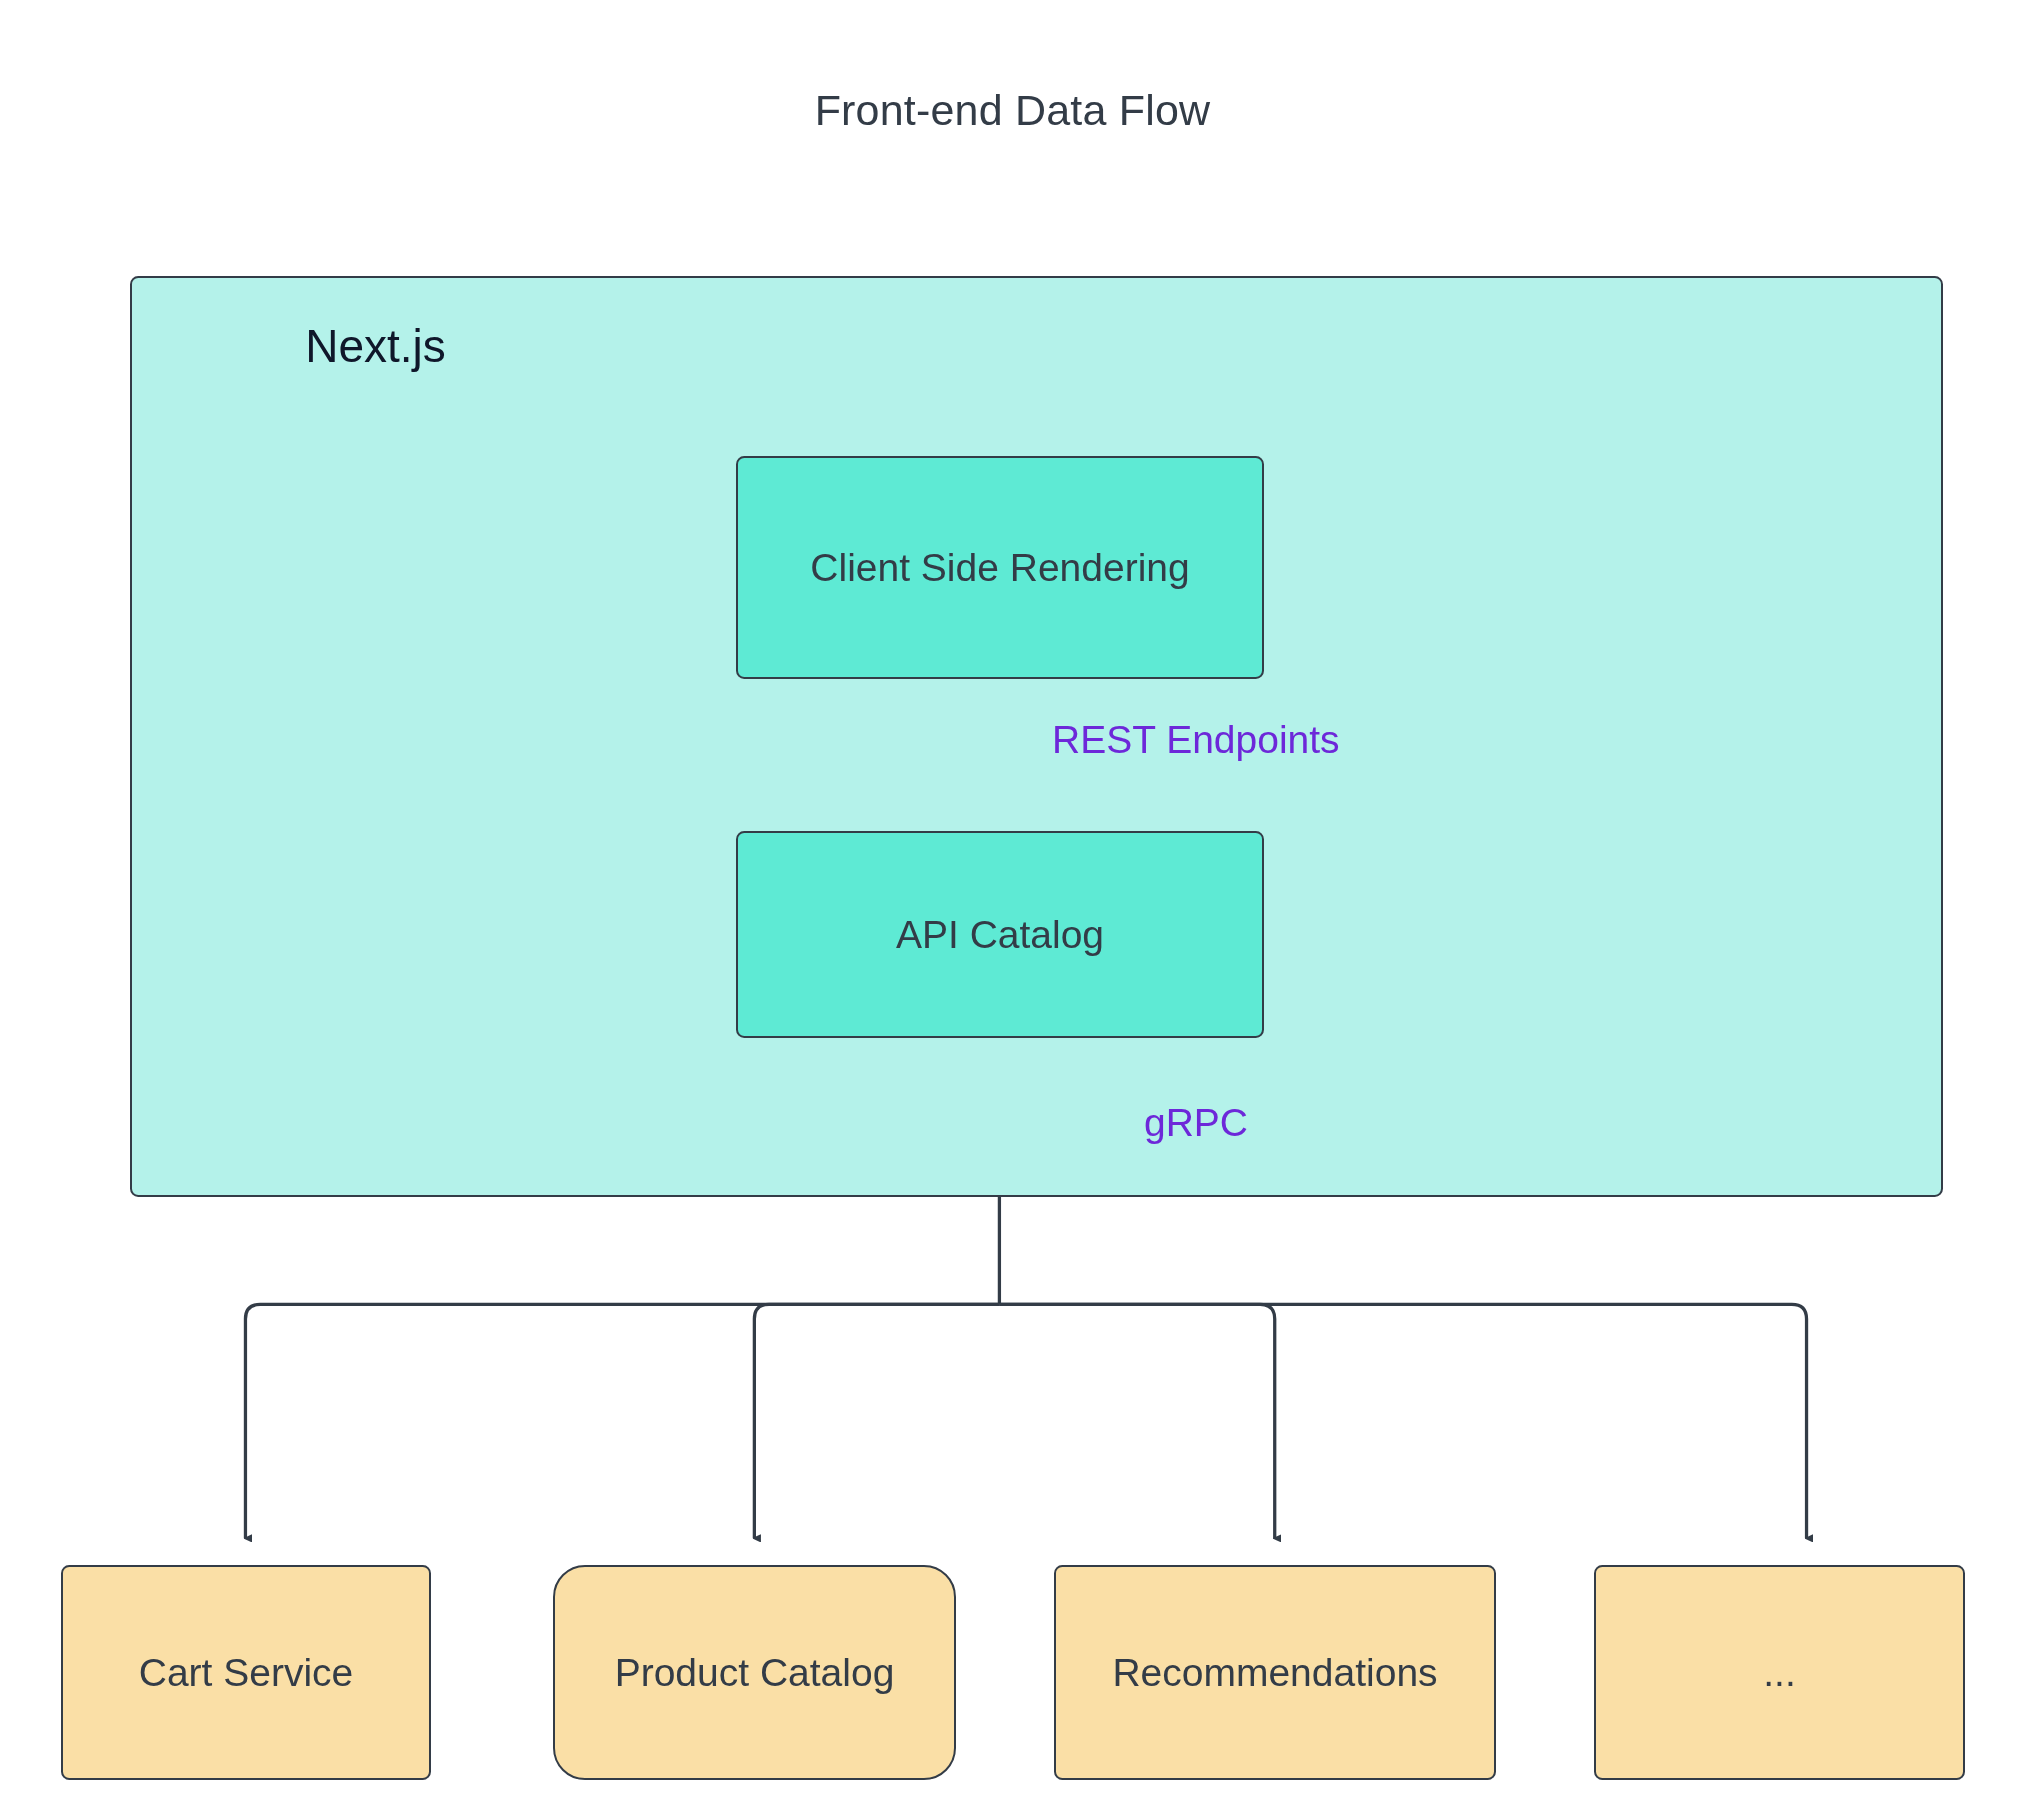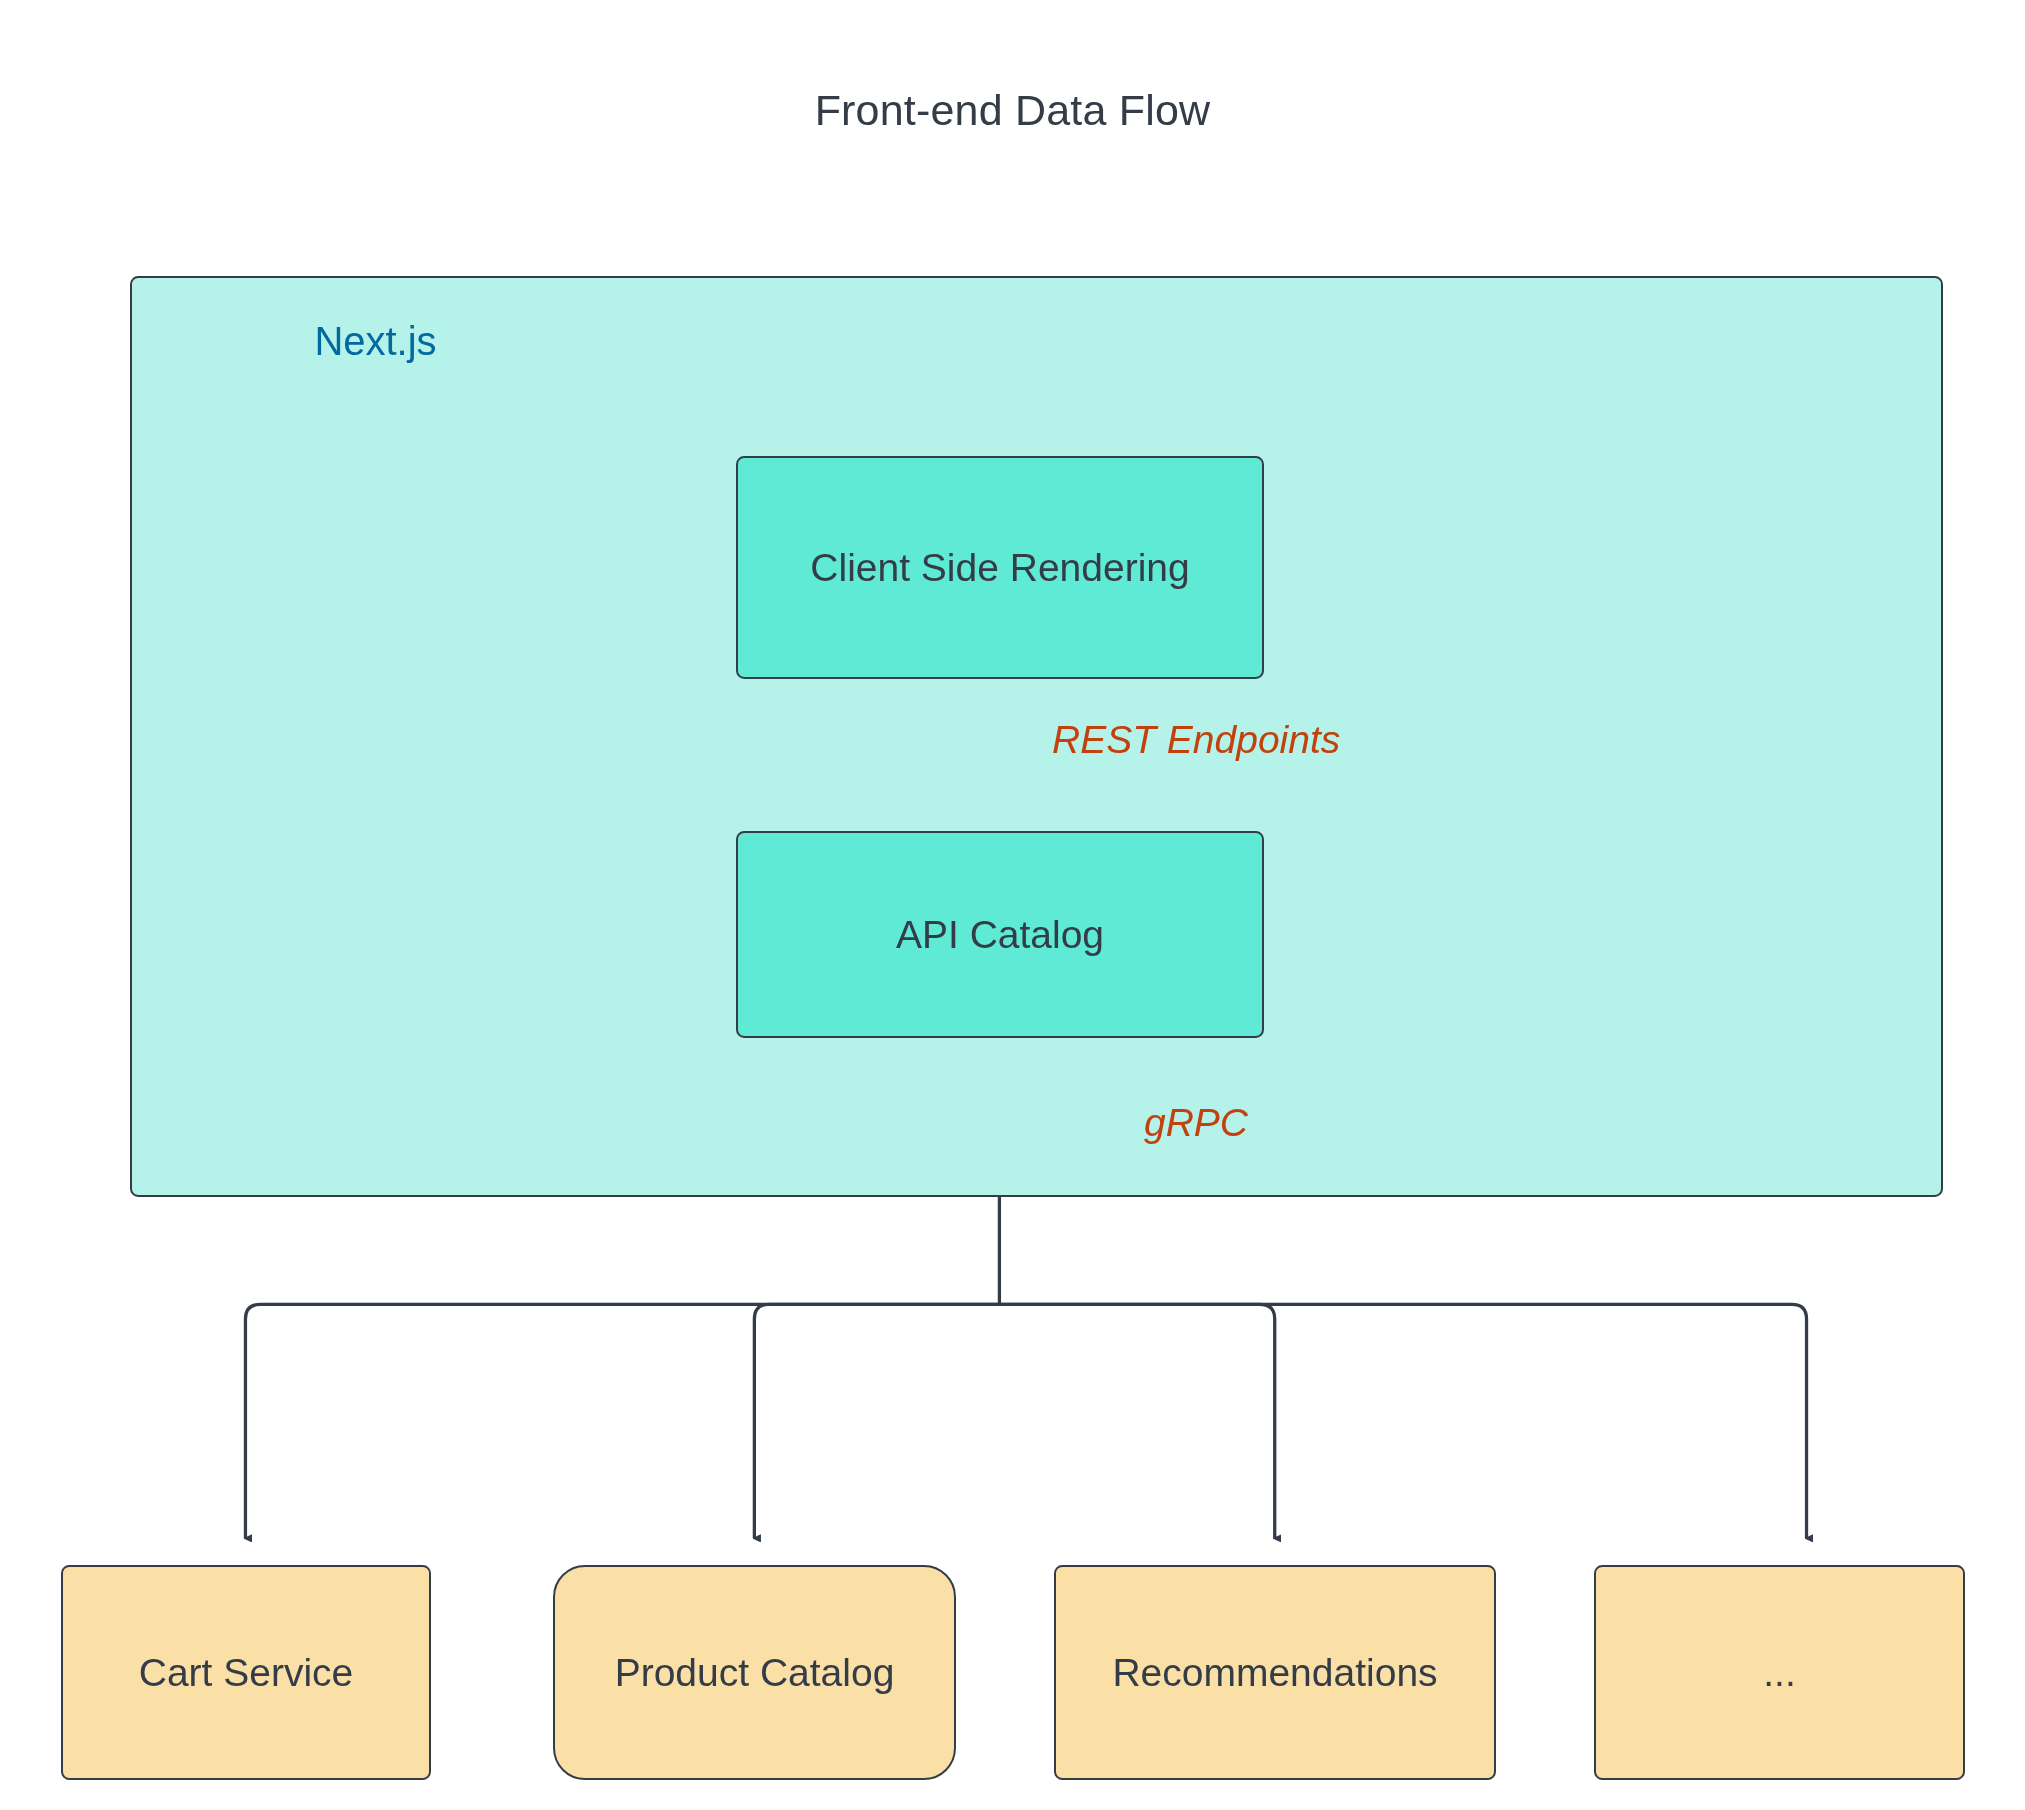--- a/index.html
+++ b/index.html
@@ -50,22 +50,22 @@
     border: 2.5px solid #333c47;
     border-radius: 8.2px;
     box-sizing: border-box;
   }
   .subgraph-label {
     position: absolute;
     left: 130px;
     top: 319px;
     width: 491px;
     text-align: center;
-    font-size: 40px;
-    color: #0369a1;
+    font-size: 46px;
+    color: #0f172a;
     white-space: nowrap;
   }
 
   
   .node-blue {
     position: absolute;
     background: #5eead4;
     border: 2.5px solid #333c47;
     border-radius: 8.2px;
     box-sizing: border-box;
@@ -109,23 +109,22 @@
   }
   #node-cart       { left: 61px;   width: 370px; }
   #node-catalog    { left: 553px;  width: 403px; border-radius: 32px; }
   #node-recommend  { left: 1054px; width: 442px; }
   #node-more       { left: 1594px; width: 371px; }
 
   
   .edge-label {
     position: absolute;
     font-size: 39px;
-    color: #c2410c;
+    color: #6d28d9;
     white-space: nowrap;
-    font-style: italic;
   }
   #label-rest { left: 1052px; top: 718px; }
   #label-grpc { left: 1144px; top: 1101px; }
 </style>
 </head>
 <body>
 
 <div id="canvas">
 
   <div class="diagram-title">Front-end Data Flow</div>

